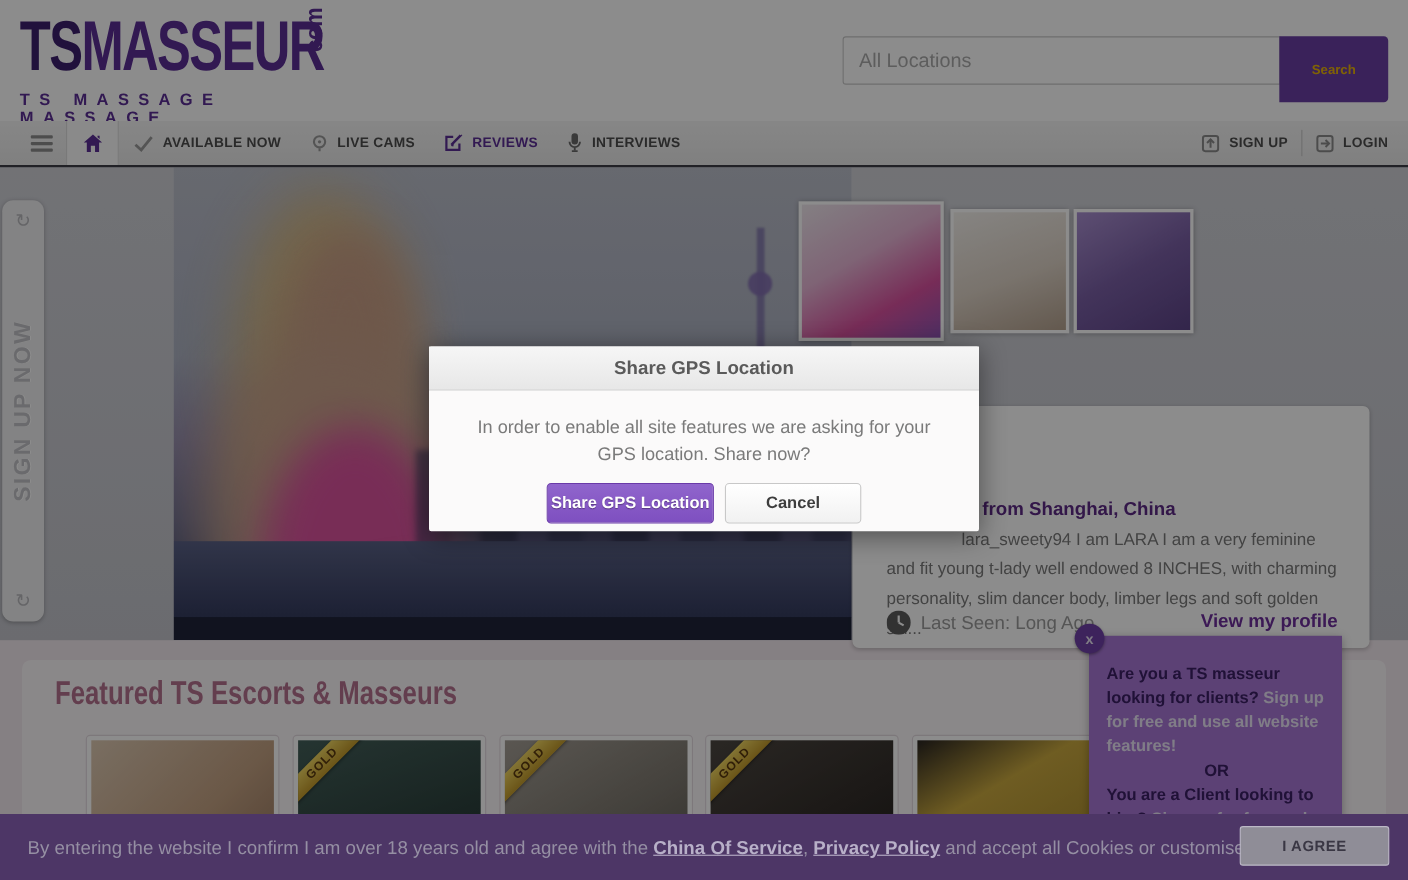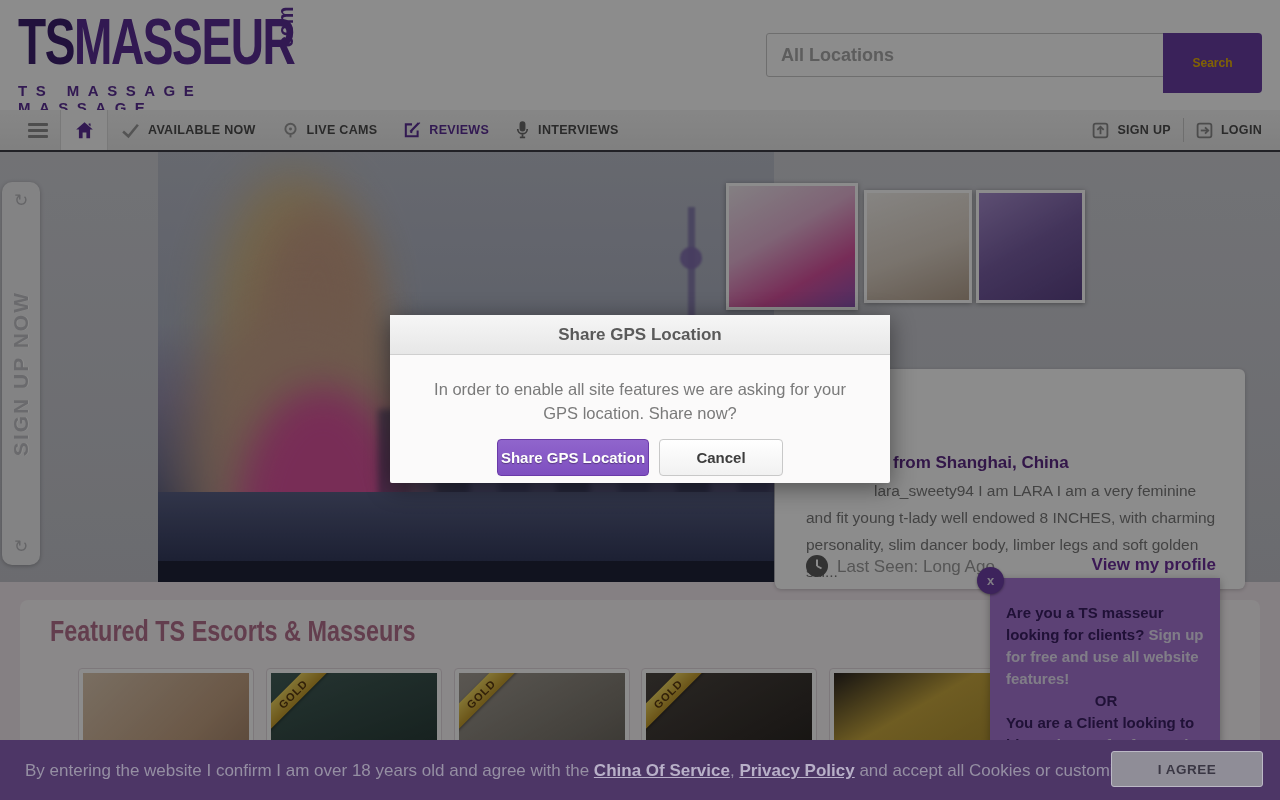--- a/index.html
+++ b/index.html
@@ -10,21 +10,21 @@
   .header { position:absolute; left:0; top:0; width:1280px; height:110px; background:#ffffff; z-index:2; }
   .logo { position:absolute; left:18px; top:6px; width:300px; height:100px; cursor:pointer; }
   .logo-row { position:relative; height:72px; }
   .logo-main { font-size:64px; font-weight:bold; letter-spacing:-2px; transform:scaleX(.72); transform-origin:left top; white-space:nowrap; line-height:72px; }
   .logo-ts { color:#3d1f6e; }
   .logo-rest { color:#5c2f96; }
   .logo-tld { position:absolute; left:238px; top:8px; color:#5c2f96; font-weight:bold; font-size:22px; transform:rotate(-90deg) scaleX(.9); transform-origin:center; letter-spacing:0px; width:60px; text-align:center; }
   .logo-tagline { color:#5c2f96; font-weight:bold; font-size:15px; letter-spacing:8.5px; margin-top:4px; }
 
   .search-wrap { position:absolute; left:766px; top:33px; width:496px; height:44px; }
-  .search-input { position:absolute; left:0; top:0; width:398px; height:44px; border:1px solid #c9c9c9; border-radius:3px 0 0 3px; background:#ffffff; padding:0 14px; font-size:18px; color:#555; font-family:"Liberation Sans", sans-serif; outline:none;font-weight:bold; }
+  .search-input { position:absolute; left:0; top:0; width:398px; height:44px; border:1px solid #c9c9c9; border-radius:3px 0 0 3px; background:#ffffff; padding:0 14px; font-size:18px; color:#555; font-family:"Liberation Sans", sans-serif; outline:none; }
   .search-input::placeholder { color:#a9a9a9; }
   .search-btn { position:absolute; left:397px; top:0; width:99px; height:60px; background:#6b3fa4; color:#eab308; border:none; border-radius:0 4px 4px 0; font-weight:bold; font-size:12px; font-family:"Liberation Sans", sans-serif; cursor:pointer; }
 
   
   .nav { position:absolute; left:0; top:110px; width:1280px; height:42px; background:linear-gradient(#f5f5f5,#e9e9e9); border-bottom:2px solid #3c3c46; display:flex; align-items:center; z-index:2; }
   .hamburger { width:20px; height:15px; margin-left:28px; display:flex; flex-direction:column; justify-content:space-between; cursor:pointer; }
   .hamburger div { height:3px; background:#8d8d8d; border-radius:1px; }
   .home-tab { height:40px; width:48px; margin-left:12px; background:#fbfbfb; border-left:1px solid #dcdcdc; border-right:1px solid #dcdcdc; display:flex; align-items:center; justify-content:center; cursor:pointer; }
   .nav-item { display:flex; align-items:center; gap:8px; padding:0 13px; height:40px; cursor:pointer; }
   .nav-item .lbl { font-size:12.5px; font-weight:bold; color:#4d4d4d; letter-spacing:.3px; }
@@ -101,21 +101,21 @@
   .modal-title { font-size:17px; font-weight:bold; color:#5a5a5a; }
   .modal-body { padding:22px 28px 0 28px; text-align:center; font-size:16.5px; color:#7a7a7a; line-height:24px; }
   .modal-actions { position:absolute; left:0; bottom:7px; width:100%; display:flex; justify-content:center; gap:10px; }
   .btn-confirm { width:152px; height:37px; background:linear-gradient(#9065cc,#7e4fc0); border:1px solid #6a3aa8; border-radius:4px; color:#ffffff; font-weight:bold; font-size:15px; font-family:"Liberation Sans", sans-serif; text-shadow:0 1px 1px rgba(0,0,0,.35); cursor:pointer; }
   .btn-cancel { width:124px; height:37px; background:linear-gradient(#ffffff,#f1f1f1); border:1px solid #c8c8c8; border-radius:4px; color:#3d3d3d; font-weight:bold; font-size:15px; font-family:"Liberation Sans", sans-serif; cursor:pointer; }
 
   
   .cookiebar { position:absolute; left:0; top:740px; width:1280px; height:60px; background:#4d3666; z-index:70; }
   .cookie-text { position:absolute; left:25px; top:21px; font-size:17px; color:#958fa3; }
   .cookie-link { color:#b8b0c8; font-weight:bold; text-decoration:underline; cursor:pointer; }
-  .agree-btn { position:absolute; right:17px; top:11px; width:152px; height:36px; background:#8f8d97; border:1px solid #bcb9c6; border-radius:3px; color:#3a3744; font-weight:bold; font-size:13.5px; letter-spacing:.5px; font-family:"Liberation Sans", sans-serif; cursor:pointer; }
+  .agree-btn { position:absolute; right:17px; top:11px; width:136px; height:36px; background:#8f8d97; border:1px solid #bcb9c6; border-radius:3px; color:#3a3744; font-weight:bold; font-size:13.5px; letter-spacing:.5px; font-family:"Liberation Sans", sans-serif; cursor:pointer; }
 </style>
 </head>
 <body>
 
 <div class="header">
   <div class="logo">
     <div class="logo-row">
       <span class="logo-main" style="display:inline-block;">
         <span class="logo-ts">TS</span><span class="logo-rest">MASSEUR</span>
       </span>

